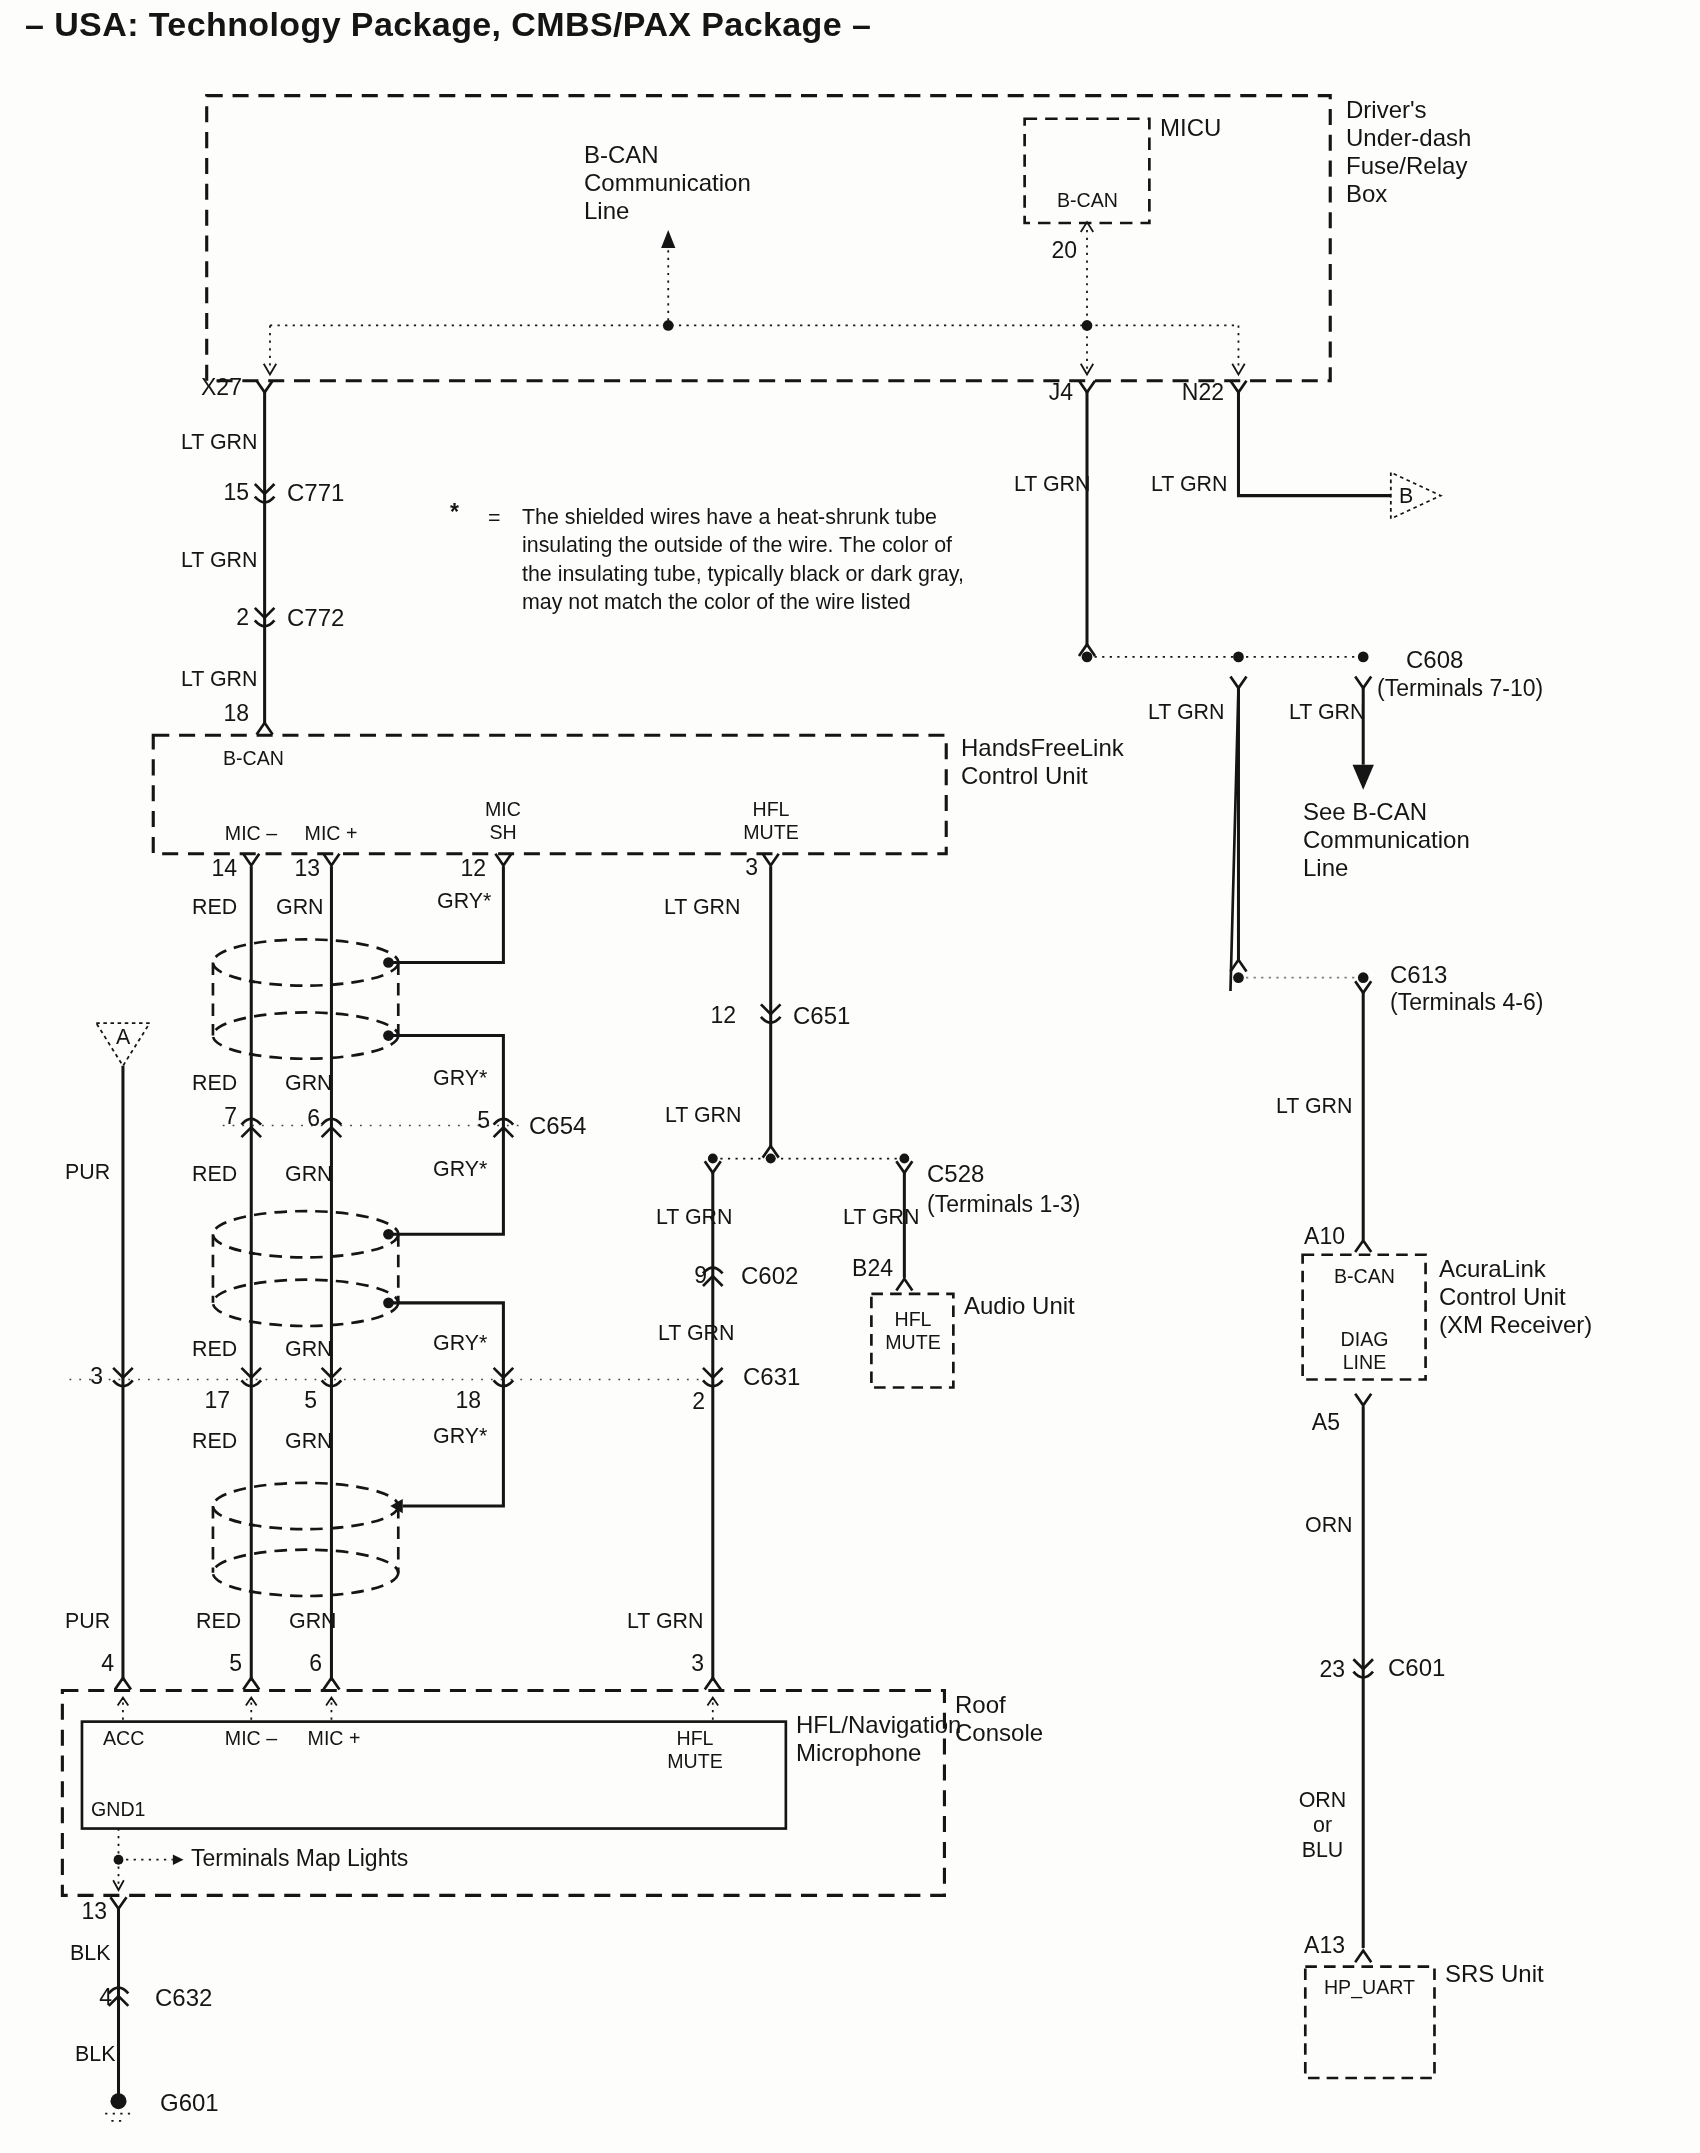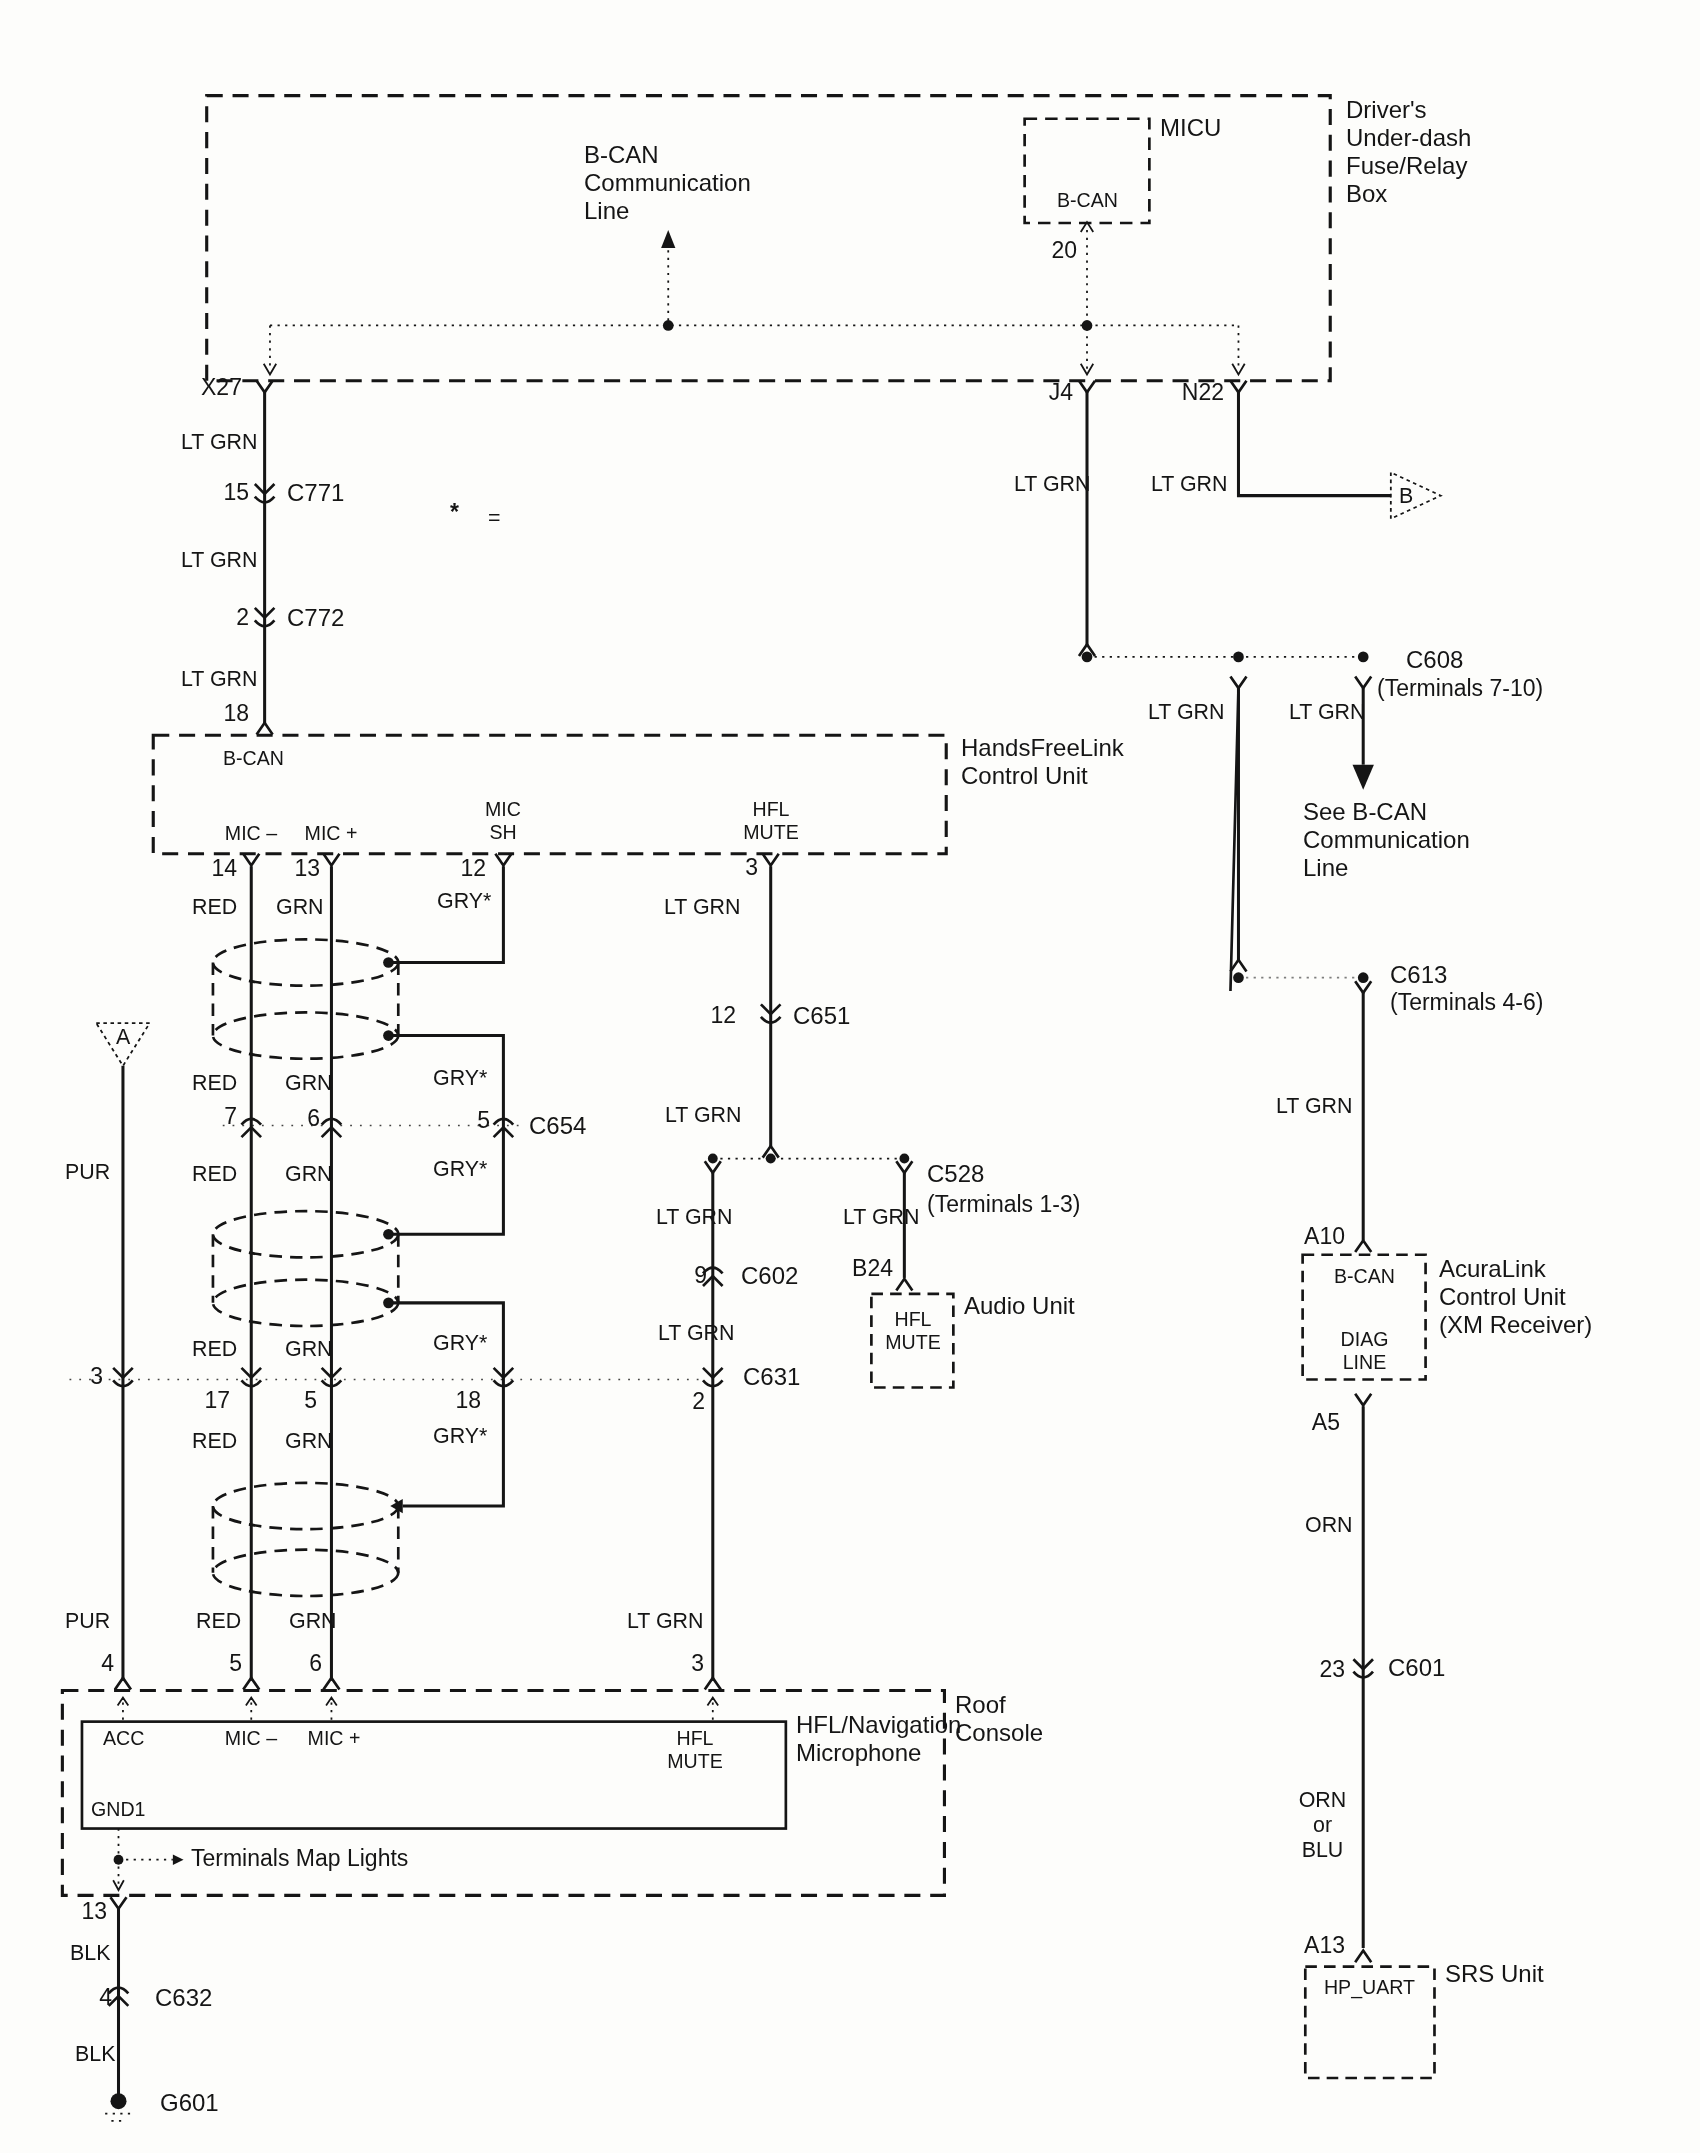--- a/index.html
+++ b/index.html
@@ -188,20 +188,21 @@
       <path d="M78,1548 H790"></path>
     </g>
 
     <g stroke-width="2" stroke-dasharray="4 4">
       <polygon points="108,1148 168,1148 138,1196" fill="#fdfdfb"></polygon>
       <polygon points="1561,530 1561,582 1617,556" fill="#fdfdfb"></polygon>
     </g>
   </g>
 </svg>
 
+<div class="lbl t38" style="left:25px;top:5.3px;">– USA: Technology Package, CMBS/PAX Package  –</div>
 
 <div class="lbl t27" style="left:1346px;top:96px;">Driver's
 Under-dash
 Fuse/Relay
 Box</div>
 <div class="lbl t27" style="left:1160px;top:114px;">MICU</div>
 <div class="lbl t22 ctr" style="left:1025px;top:189px;width:125px;">B-CAN</div>
 <div class="lbl t26 rt" style="left:1025px;top:237px;width:52px;">20</div>
 <div class="lbl t27" style="left:584px;top:141px;">B-CAN
 Communication
@@ -212,20 +213,24 @@
 <div class="lbl t26 rt" style="left:203px;top:479px;width:46px;">15</div>
 <div class="lbl t27" style="left:287px;top:479px;">C771</div>
 <div class="lbl t24" style="left:181px;top:548px;">LT GRN</div>
 <div class="lbl t26 rt" style="left:203px;top:604px;width:46px;">2</div>
 <div class="lbl t27" style="left:287px;top:604px;">C772</div>
 <div class="lbl t24" style="left:181px;top:667px;">LT GRN</div>
 <div class="lbl t26 rt" style="left:203px;top:700px;width:46px;">18</div>
 
 <div class="lbl t26 b" style="left:450px;top:499px;">*</div>
 <div class="lbl t24" style="left:488px;top:506px;">=</div>
+<div class="lbl t24" style="left:522px;top:503px;line-height:1.32;">The shielded wires have a heat-shrunk tube
+insulating the outside of the wire.  The color of
+the insulating tube, typically black or dark gray,
+may not match the color of the wire listed</div>
 
 <div class="lbl t26 rt" style="left:1027px;top:379px;width:46px;">J4</div>
 <div class="lbl t26 rt" style="left:1158px;top:379px;width:66px;">N22</div>
 <div class="lbl t24" style="left:1014px;top:472px;">LT GRN</div>
 <div class="lbl t24" style="left:1151px;top:472px;">LT GRN</div>
 <div class="lbl t24" style="left:1399px;top:484px;">B</div>
 
 <div class="lbl t27" style="left:1406px;top:646px;">C608</div>
 <div class="lbl t26" style="left:1377px;top:675px;">(Terminals 7-10)</div>
 <div class="lbl t24" style="left:1289px;top:700px;">LT GRN</div>

